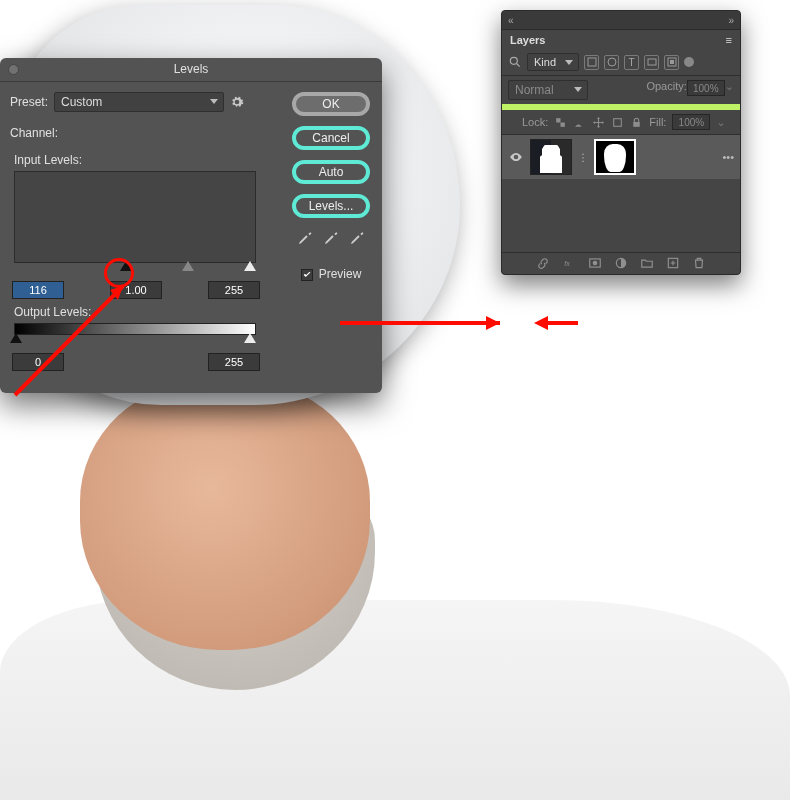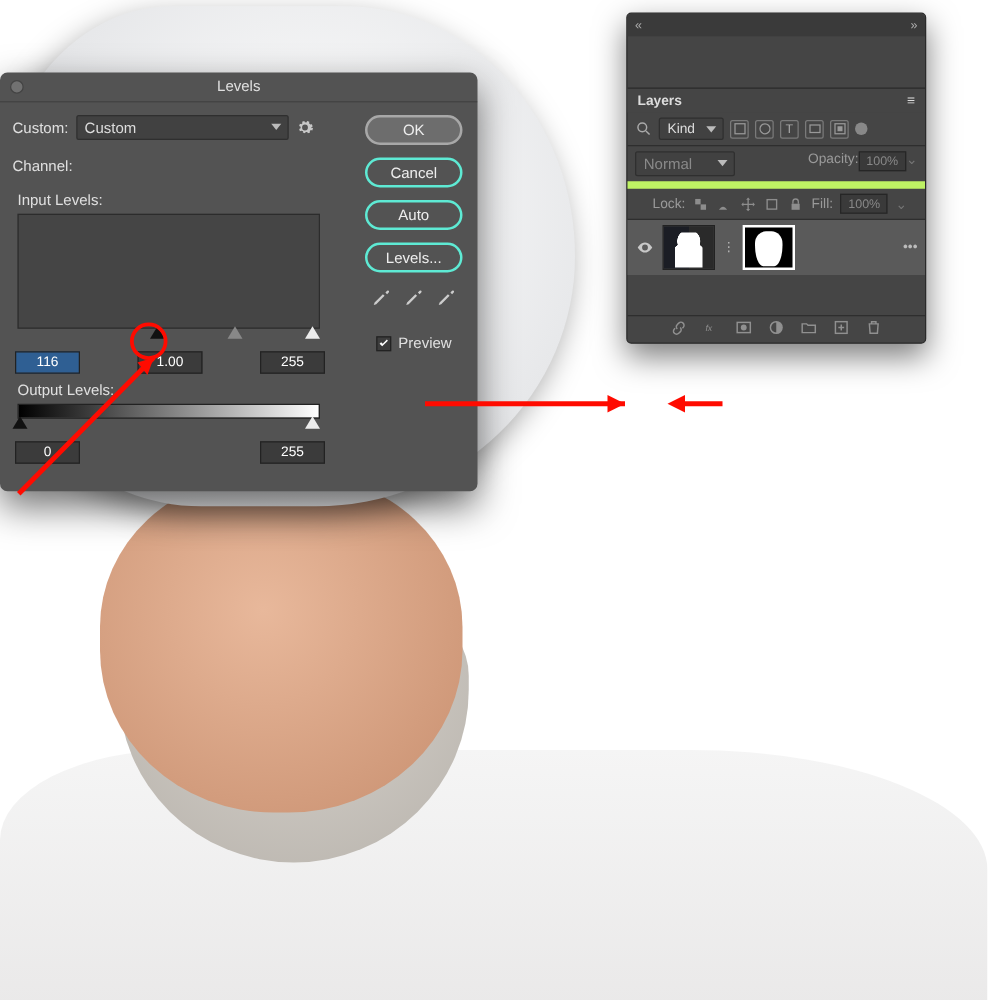--- a/index.html
+++ b/index.html
@@ -20,21 +20,21 @@
   }
   .titlebar { height: 24px; line-height: 22px; text-align: center; border-bottom: 1px solid #3a3a3a; position: relative; border-radius:6px 6px 0 0; }
   .close-dot { position: absolute; left: 8px; top: 6px; width: 11px; height: 11px; border-radius: 50%; background: #717171; border:1px solid #444; }
   .row { display: flex; align-items: center; padding: 7px 10px; gap: 6px; }
   .label { }
   .select { background:#414141; border:1px solid #2f2f2f; color:#ddd; height:20px; padding:0 18px 0 6px; position:relative; border-radius:2px; display:flex; align-items:center; font-size:12px; min-width:60px;}
   .select .chev { position:absolute; right:5px; top:6px; border-left:4px solid transparent; border-right:4px solid transparent; border-top:5px solid #bbb; }
   .gear { width:14px; height:14px; display:inline-block; }
   .gear svg { width:14px; height:14px; fill:#c8c8c8; }
   .btncol { position:absolute; right:12px; top:34px; width:78px; display:flex; flex-direction:column; gap:10px; align-items:center; }
-  .pillbtn { width:78px; height:24px; border-radius:12px; border:2px solid #5eead4; background:#535353; color:#eee; font-size:12px; display:flex; align-items:center; justify-content:center; }
+  .pillbtn { width:78px; height:24px; border-radius:12px; border:4px solid #5eead4; background:#535353; color:#eee; font-size:12px; display:flex; align-items:center; justify-content:center; }
   .pillbtn.primary { background:#6d6d6d; border-color:#a8a8a8; }
   .eyedrops { display:flex; gap:10px; margin-top:2px; }
   .eyedrop svg { width:16px; height:16px; }
   .chk { display:flex; align-items:flex-end; gap:6px; margin-top:8px; }
   .chk-box { width:12px; height:12px; background:#3d3d3d; border:1px solid #222; display:flex; align-items:center; justify-content:center; }
   .chk-box svg { width:10px; height:10px; }
 
   .body-area { padding: 0 10px 10px 10px; width: 284px; }
   .histogram { width:242px; height:92px; background:#454545; border:1px solid #2c2c2c; margin-top:4px; margin-left:4px;}
   .slidertrack { width:242px; height:14px; position:relative; margin-left:4px;}
@@ -50,21 +50,21 @@
 
   .red-circ { position:absolute; left:104px; top:200px; width:30px; height:30px; border:3px solid #ff0b00; border-radius:50%; pointer-events:none; }
 
   
   .layers {
     position: absolute; left: 501px; top: 10px; width: 240px; height: 265px;
     background:#454545; border:1px solid #2a2a2a; border-radius:4px; color:#ddd; font-size:11px;
     box-shadow: 0 10px 25px rgba(0,0,0,.5);
   }
   .lay-top { height:18px; background:#3a3a3a; border-radius:4px 4px 0 0; display:flex; justify-content:space-between; align-items:center; padding:0 6px; }
-  .tab { background:#454545; height:20px; padding:3px 8px; font-weight:600; border-top:1px solid #2a2a2a; display:flex; align-items:center;margin-top:41px; }
+  .tab { background:#454545; height:20px; padding:3px 8px; font-weight:600; border-top:1px solid #2a2a2a; display:flex; align-items:center; }
   .fltrow { display:flex; align-items:center; gap:5px; padding:4px 6px; border-bottom:1px solid #2e2e2e; }
   .fltrow .select { height:18px; font-size:11px; min-width:52px; }
   .sqicon { width:15px; height:15px; border:1px solid #7a7a7a; display:flex; align-items:center; justify-content:center; font-size:10px; color:#aaa; border-radius:2px;}
   .filterdot { width:10px;height:10px;background:#888;border-radius:50%;}
   .blendrow { display:flex; align-items:flex-start; gap:0; padding:4px 6px; border-bottom:6px solid #bef264; color:#9a9a9a; }
   .opfield { width:38px; height:16px; background:#3a3a3a; border:1px solid #262626; color:#888; font-size:10px; text-align:center; }
   .lockrow { display:flex; align-items:center; gap:6px; padding:4px 20px; border-bottom:1px solid #2e2e2e; color:#9a9a9a; }
   .lockicn { width:13px;height:13px; }
   .lockicn svg{width:13px;height:13px;fill:#8d8d8d;}
   .layer { display:flex; align-items:center; gap:6px; padding:4px 6px; }
@@ -94,21 +94,21 @@
   <div class="hat"></div>
 </div>
 
 <div class="levels">
   <div class="titlebar">
     <span class="close-dot"></span>
     <span>Levels</span>
   </div>
 
   <div class="row" style="padding-top:10px;">
-    <span class="label">Custom:</span>
+    <span class="label">Preset:</span>
     <div class="select" style="width:170px;">
       <span>Custom</span>
       <span class="chev"></span>
     </div>
     <span class="gear">
       <svg viewBox="0 0 24 24">
           <path d="M12 8a4 4 0 1 0 0 8 4 4 0 0 0 0-8zm9 4l2 1-1 3-2-.5a8 8 0 0 1-1.5 1.5l.5 2-3 1-1-2a8 8 0 0 1-2 0l-1 2-3-1 .5-2A8 8 0 0 1 7 16.5L5 17l-1-3 2-1a8 8 0 0 1 0-2l-2-1 1-3 2 .5A8 8 0 0 1 8.5 6L8 4l3-1 1 2a8 8 0 0 1 2 0l1-2 3 1-.5 2A8 8 0 0 1 19.5 8l2-.5 1 3-2 1a8 8 0 0 1 0 2z"></path>
         </svg>
     </span>
   </div>

